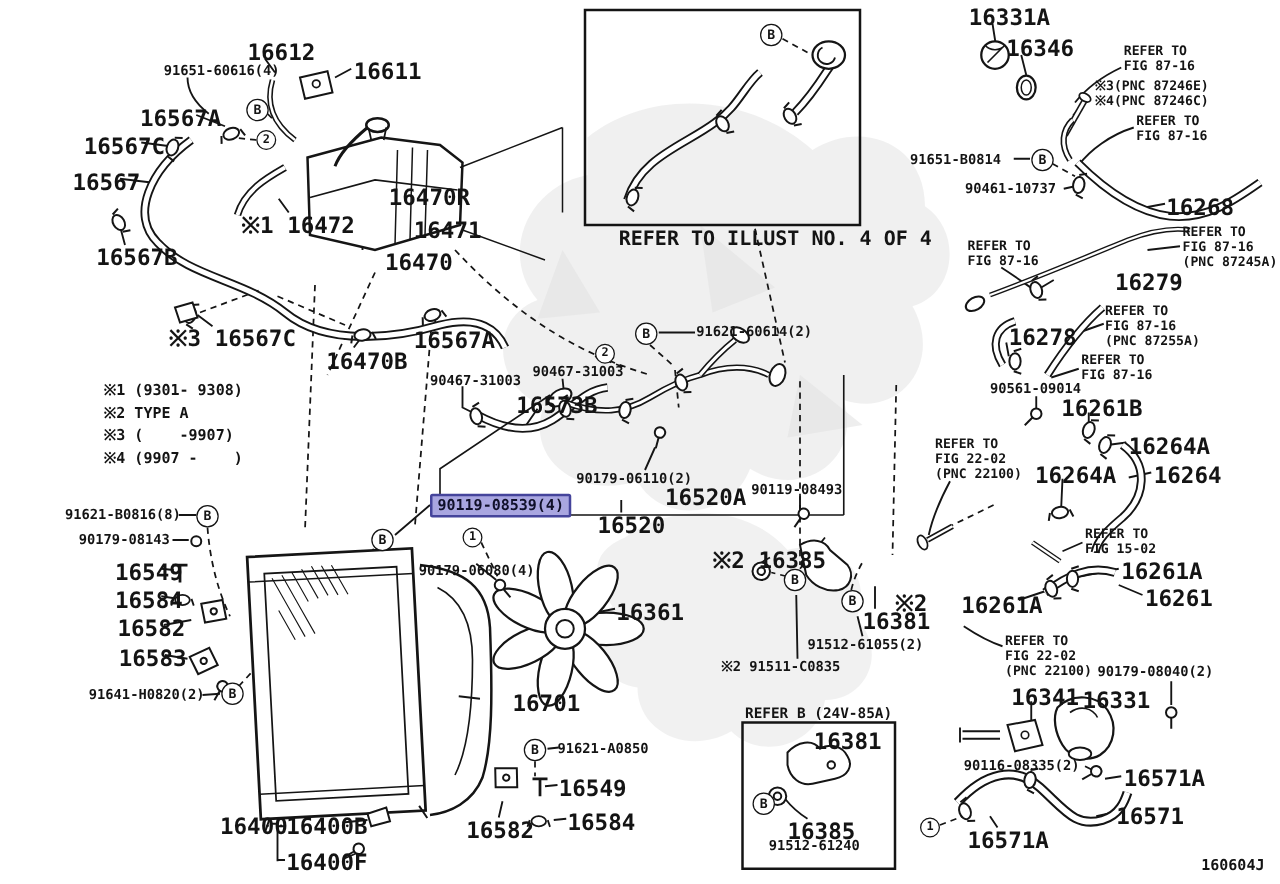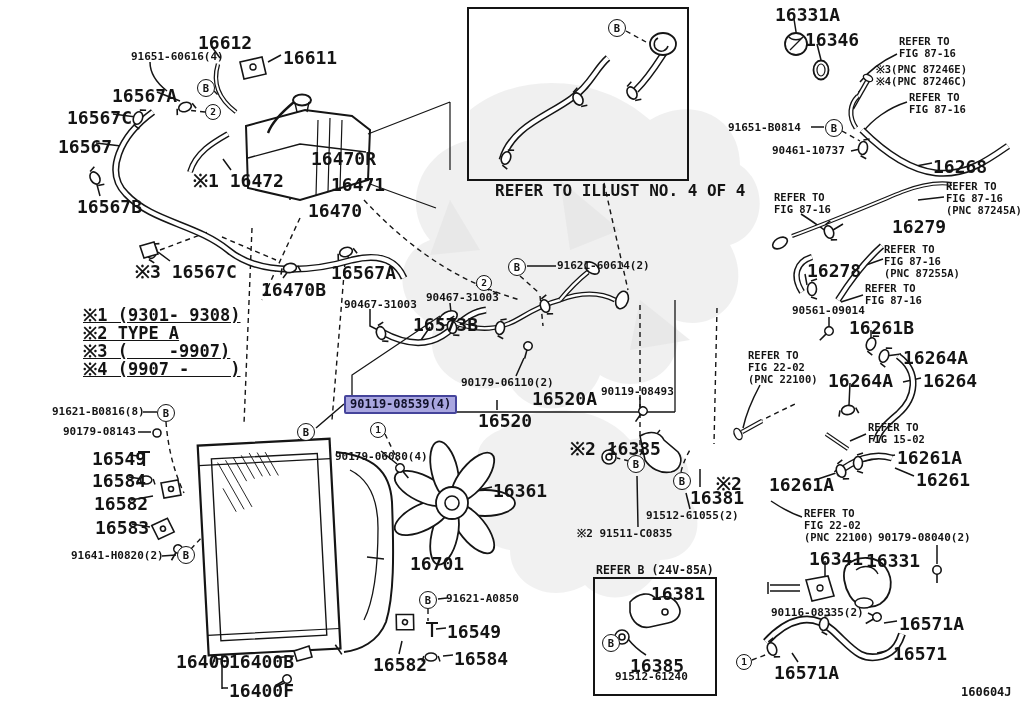--- a/index.html
+++ b/index.html
@@ -3,21 +3,21 @@
 <meta charset="utf-8">
 <style>
   html,body{margin:0;padding:0;background:#fff;}
   .stage{position:relative;width:1024px;height:707px;background:#ffffff;overflow:hidden;
          font-family:"DejaVu Sans Mono","Liberation Mono",monospace;}
   svg{position:absolute;left:0;top:0;}
   .lbl{position:absolute;color:#141414;font-weight:bold;white-space:pre;line-height:1.12;}
   .big{font-size:18px;}
   .small{font-size:11px;}
   .refer{font-size:10.5px;line-height:1.15;}
-  .note{font-size:17px;text-decoration:underline;}
+  .note{font-size:12px;}
   .code{font-size:12px;}
   .circ{position:absolute;width:16px;height:16px;border:1.8px solid #141414;border-radius:50%;
         background:#fff;color:#141414;font-weight:bold;font-size:10.5px;line-height:16px;
         text-align:center;transform:translate(-50%,-50%);z-index:5;}
   .dg{width:14px;height:14px;font-size:9.5px;line-height:14px;}
   .hl{position:absolute;left:344px;top:395px;padding:0 4px 1px 4px;font-weight:bold;font-size:12px;
       color:#10102a;background:#a9a6e0;border:2px solid #45449b;border-radius:2px;z-index:6;
       font-family:"DejaVu Sans Mono","Liberation Mono",monospace;}
   .inbox{position:absolute;border:2.5px solid #141414;background:transparent;}
   .inset-cap{position:absolute;left:495px;top:181px;font-weight:bold;font-size:16px;color:#141414;}

